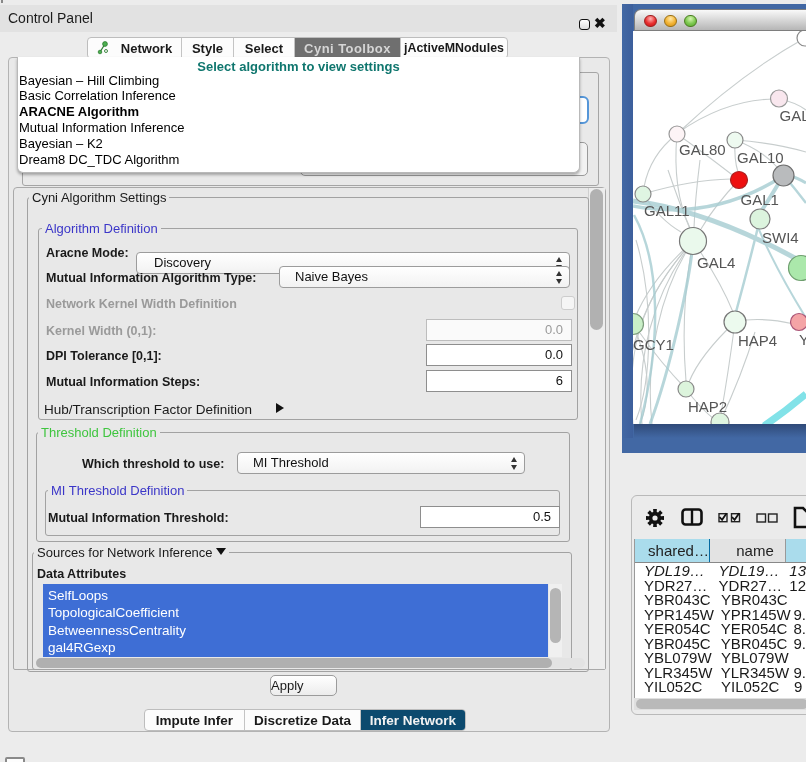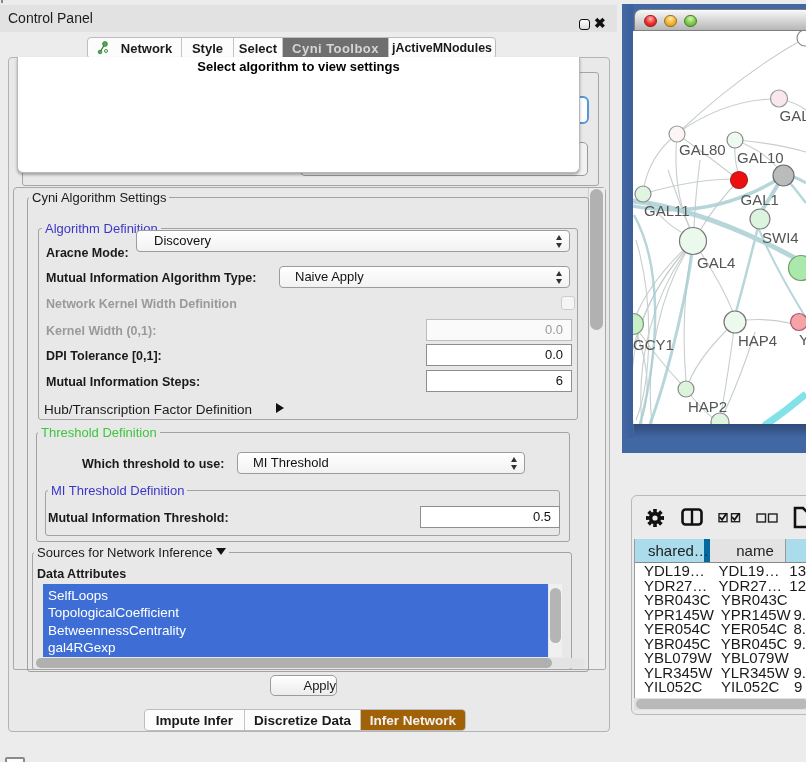--- a/index.html
+++ b/index.html
@@ -37,49 +37,49 @@
     <div style="width:93px;display:flex;align-items:center;justify-content:center;gap:12px;">
       <svg width="12" height="14" viewBox="0 0 12 14">
         <line x1="3" y1="11" x2="8" y2="3" stroke="#2e7d32" stroke-width="1.2"></line>
         <circle cx="8" cy="3" r="2.4" fill="#4caf50" stroke="#2e7d32" stroke-width="0.8"></circle>
         <circle cx="3" cy="11" r="1.8" fill="#4caf50" stroke="#2e7d32" stroke-width="0.8"></circle>
         <circle cx="9" cy="10" r="1.5" fill="none" stroke="#2e7d32" stroke-width="0.9"></circle>
       </svg>
       <span>Network</span>
       </div>
     <div style="width:52px;border-left:1px solid #c4c4c4;display:flex;align-items:center;justify-content:center;">Style</div>
-    <div style="width:49px;border-left:1px solid #c4c4c4;display:flex;align-items:center;justify-content:center;">Select</div>
+    <div style="width:61px;border-left:1px solid #c4c4c4;display:flex;align-items:center;justify-content:center;">Select</div>
     <div style="width:106px;border-left:1px solid #c4c4c4;display:flex;align-items:center;justify-content:center;background:#6f6f6f;color:#d6d6d6;letter-spacing:0.45px;">Cyni Toolbox</div>
     <div style="width:107px;border-left:1px solid #c4c4c4;display:flex;align-items:center;justify-content:center;font-size:12.4px;">jActiveMNodules</div>
   </div>
 
   <div class="abs" style="left:22px;top:72px;width:577px;height:114px;border:1px solid #a5a5a5;border-radius:3px;"></div>
   <div class="abs" style="left:300px;top:96px;width:289px;height:28px;background:#fff;border:2px solid #5596d8;border-radius:6px;"></div>
   <div class="abs" style="left:300px;top:142px;width:288px;height:34px;background:#f2f2f2;border:1px solid #999;border-radius:5px;"></div>
 
   <div class="abs" style="left:13px;top:187px;width:593px;height:483px;background:#e8e8e8;border:1px solid #a9a9a9;border-radius:4px 4px 2px 2px;"></div>
 
   <div class="abs" style="left:588px;top:188px;width:17px;height:481px;background:#ededed;border-left:1px solid #cfcfcf;"></div>
   <div class="abs" style="left:590px;top:189px;width:13px;height:141px;background:#b1b1b1;border-radius:7px;"></div>
 
   <div class="abs" style="left:27px;top:197px;width:562px;height:475px;border:1px solid #a2a2a2;border-radius:3px;"></div>
   <div class="abs grouplab" style="left:29px;top:190px;font-size:13px;">Cyni Algorithm Settings</div>
 
   <div class="abs" style="left:38px;top:228px;width:540px;height:192px;border:1px solid #a2a2a2;border-radius:3px;"></div>
   <div class="abs grouplab" style="left:42px;top:221px;font-size:13px;color:#3b36c8;">Algorithm Definition</div>
 
   <div class="abs" style="left:46px;top:246px;font-size:12.5px;font-weight:bold;">Aracne Mode:</div>
-  <div class="abs combo" style="left:136px;top:230px;width:434px;height:22px;">
+  <div class="abs combo" style="left:136px;top:252px;width:434px;height:22px;">
     <span style="margin-left:17px;">Discovery</span>
     <span class="spin"></span>
   </div>
 
   <div class="abs" style="left:46px;top:271px;font-size:12.5px;font-weight:bold;">Mutual Information Algorithm Type:</div>
   <div class="abs combo" style="left:279px;top:266px;width:291px;height:22px;">
-    <span style="margin-left:15px;">Naive Apply</span>
+    <span style="margin-left:15px;">Naive Bayes</span>
     <span class="spin"></span>
   </div>
 
   <div class="abs" style="left:46px;top:297px;font-size:12.5px;font-weight:bold;color:#9a9a9a;">Network Kernel Width Definition</div>
   <div class="abs" style="left:561px;top:296px;width:14px;height:14px;background:#f5f5f5;border:1px solid #cdcdcd;border-radius:3px;"></div>
 
   <div class="abs" style="left:46px;top:324px;font-size:12.5px;font-weight:bold;color:#9a9a9a;">Kernel Width (0,1):</div>
   <div class="abs field" style="left:426px;top:319px;width:146px;height:22px;border-color:#bdbdbd;background:#fafafa;color:#9a9a9a;">0.0</div>
 
   <div class="abs" style="left:46px;top:349px;font-size:12.5px;font-weight:bold;">DPI Tolerance [0,1]:</div>
@@ -115,29 +115,37 @@
     <div style="padding:3px 0 0 5px;line-height:17.4px;">SelfLoops<br>TopologicalCoefficient<br>BetweennessCentrality<br>gal4RGexp</div>
   </div>
 
   <div class="abs" style="left:549px;top:584px;width:13px;height:73px;background:#f0f0f0;"></div>
   <div class="abs" style="left:550px;top:588px;width:11px;height:55px;background:#b5b5b5;border-radius:6px;"></div>
 
   <div class="abs" style="left:36px;top:658px;width:549px;height:10px;background:#e3e3e3;border-radius:5px;"></div>
   <div class="abs" style="left:36px;top:658px;width:516px;height:10px;background:#b0b0b0;border-radius:5px;"></div>
 
   <div class="abs" style="left:17px;top:57px;width:563px;height:116px;background:#fff;border:1px solid #b9b9b9;border-top:none;border-radius:0 0 6px 6px;box-shadow:0 2px 3px rgba(0,0,0,0.3);">
-    <div class="abs" style="left:0;top:2px;width:100%;text-align:center;font-size:13px;color:#000000;font-weight:bold;">Select algorithm to view settings</div>
-  </div>
-
-  <div class="abs" style="left:270px;top:675px;width:67px;height:21px;background:linear-gradient(#ffffff,#ececec);border:1px solid #9b9b9b;border-radius:5px;text-align:right;font-size:13px;line-height:19px;">Apply</div>
+    <div class="abs" style="left:0;top:2px;width:100%;text-align:center;font-size:13px;color:#0f766e;font-weight:bold;">Select algorithm to view settings</div>
+    <div class="abs" style="left:1px;top:15.5px;font-size:13px;line-height:15.9px;color:#000;">
+      Bayesian – Hill Climbing<br>
+      Basic Correlation Inference<br>
+      <b>ARACNE Algorithm</b><br>
+      Mutual Information Inference<br>
+      Bayesian – K2<br>
+      Dream8 DC_TDC Algorithm
+    </div>
+  </div>
+
+  <div class="abs" style="left:270px;top:675px;width:67px;height:21px;background:linear-gradient(#ffffff,#ececec);border:1px solid #9b9b9b;border-radius:5px;text-align:left;font-size:13px;line-height:19px;">Apply</div>
 
   <div class="abs" style="left:144px;top:709px;height:22px;display:flex;background:#fcfcfc;border:1px solid #bdbdbd;border-radius:4px;overflow:hidden;font-size:13.5px;font-weight:bold;color:#1a1a1a;">
     <div style="width:99px;display:flex;align-items:center;justify-content:center;">Impute Infer</div>
     <div style="width:116px;border-left:1px solid #c4c4c4;display:flex;align-items:center;justify-content:center;">Discretize Data</div>
-    <div style="width:105px;border-left:1px solid #c4c4c4;display:flex;align-items:center;justify-content:center;background:#a16207;color:#f2f2f2;">Infer Network</div>
+    <div style="width:105px;border-left:1px solid #c4c4c4;display:flex;align-items:center;justify-content:center;background:#0c4a6e;color:#f2f2f2;">Infer Network</div>
   </div>
 
   <div class="abs" style="left:622px;top:4px;width:184px;height:449px;background:#4268a4;"></div>
 
   <div class="abs" style="left:634px;top:9px;width:172px;height:22px;background:linear-gradient(#f9f9f9,#b6b6b6);border:1px solid #7e7e7e;border-right:none;border-radius:7px 0 0 0;">
     <div class="abs" style="left:9px;top:4.5px;width:12.5px;height:12.5px;border-radius:50%;background:radial-gradient(circle at 50% 30%, #ff9a9a 0%, #ed4040 45%, #d javafx0000 100%);background:radial-gradient(circle at 50% 28%, #ffb3b3, #e83030 55%, #c41010);border:0.5px solid #9d2020;"></div>
     <div class="abs" style="left:29px;top:4.5px;width:12.5px;height:12.5px;border-radius:50%;background:radial-gradient(circle at 50% 28%, #ffe9a8, #f2b233 55%, #cf8f15);border:0.5px solid #9a7116;"></div>
     <div class="abs" style="left:49px;top:4.5px;width:12.5px;height:12.5px;border-radius:50%;background:radial-gradient(circle at 50% 28%, #d6f5b0, #7cc84f 55%, #56a52a);border:0.5px solid #4b7d22;"></div>
   </div>
 
@@ -236,26 +244,26 @@
     </g>
     <g fill="none" stroke="#111" stroke-width="1.8">
       <path d="M 85.5 12 l 2.6 2.8 l 4.5 -6.5"></path>
       <path d="M 98 12 l 2.6 2.8 l 4.5 -6.5"></path>
     </g>
     <path d="M 161 3 h 8 l 6 6 v 13 h -14 z" fill="none" stroke="#111" stroke-width="2.6"></path>
   </svg>
 
   <div class="abs" style="left:634px;top:539px;width:172px;height:159px;background:#fff;border-left:1px solid #9a9a9a;overflow:hidden;font-size:15px;">
     <div style="display:flex;height:24px;border-bottom:1px solid #888;">
-      <div style="width:75px;background:#aadcec;border-right:6px solid #0369a1;text-align:center;line-height:23px;color:#222;padding-left:13px;">shared…</div>
+      <div style="width:75px;background:#aadcec;border-right:1px solid #0369a1;text-align:center;line-height:23px;color:#222;padding-left:13px;">shared…</div>
       <div style="width:76px;background:#e3e3e3;border-right:1px solid #999;text-align:center;line-height:23px;color:#222;padding-left:15px;">name</div>
       <div style="flex:1;background:#aadcec;"></div>
     </div>
     <div style="line-height:14.55px;padding-top:1px;">
-      <div style="display:flex;">
+      <div style="display:flex;font-style:italic;">
           <span style="width:86px;padding-left:9px;">YDL19…</span>
           <span style="width:73px;">YDL19…</span>
           <span>13</span>
         </div>
       <div style="display:flex;">
           <span style="width:86px;padding-left:9px;">YDR27…</span>
           <span style="width:73px;">YDR27…</span>
           <span>12</span>
         </div>
       <div style="display:flex;">

